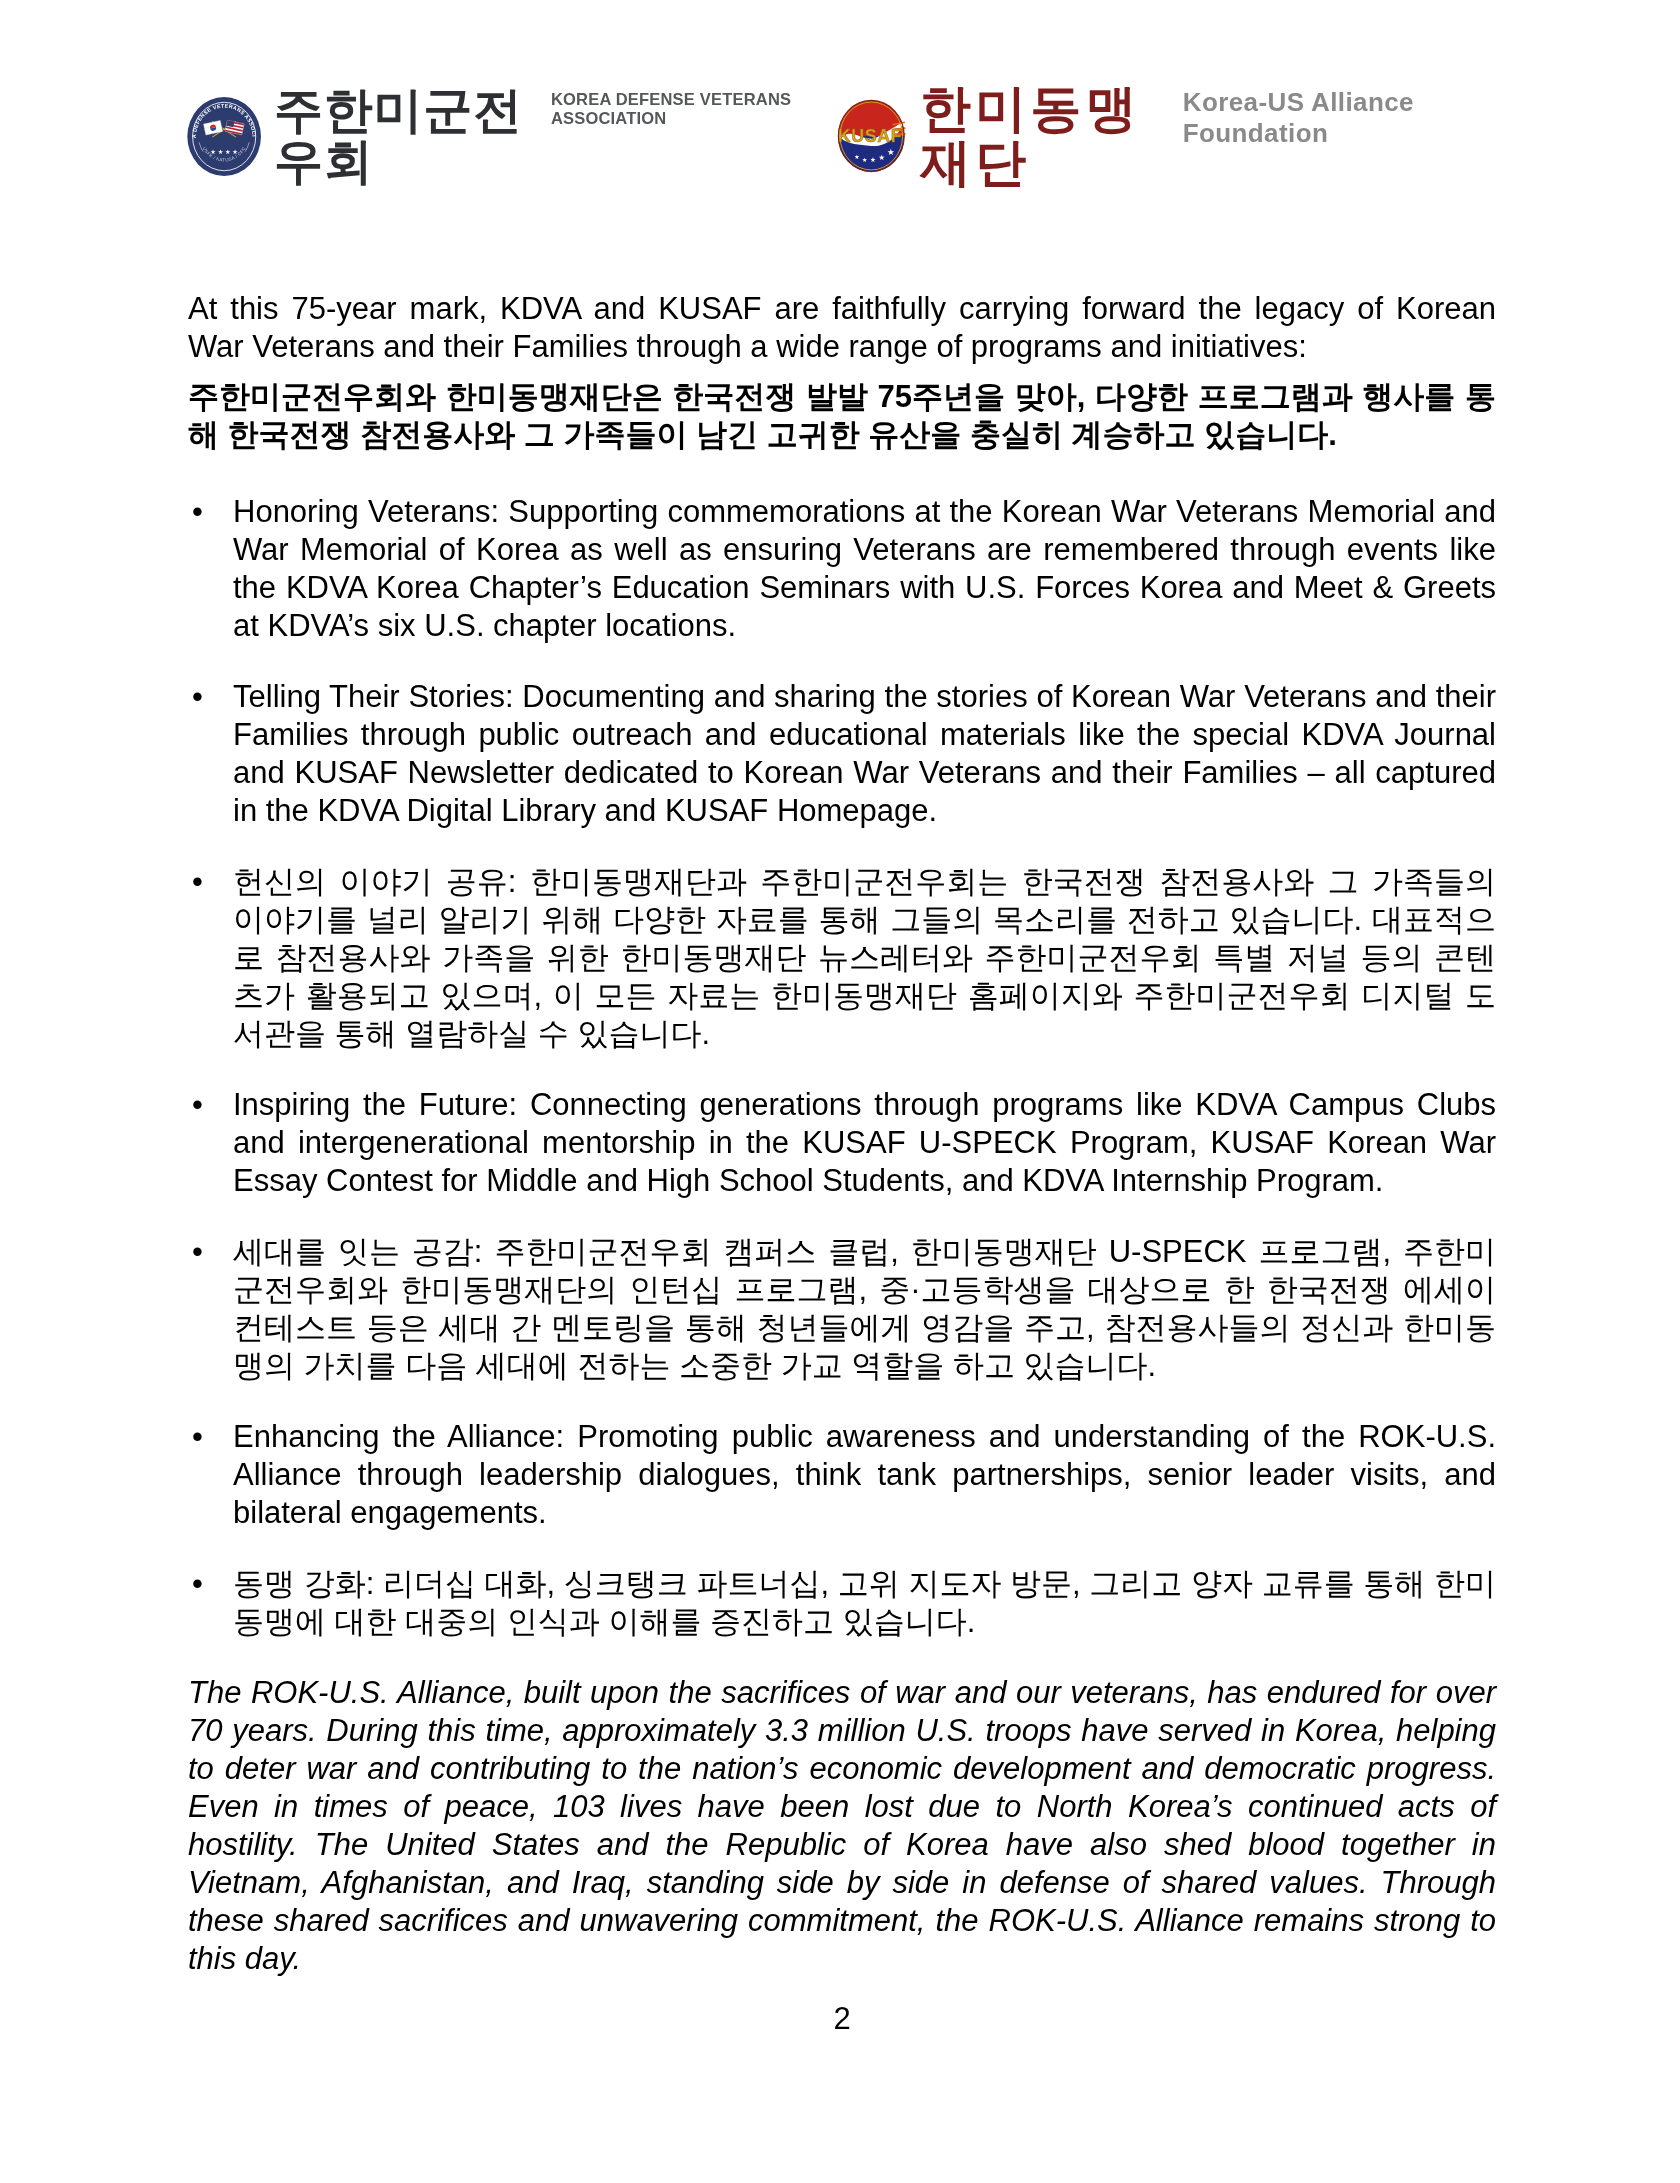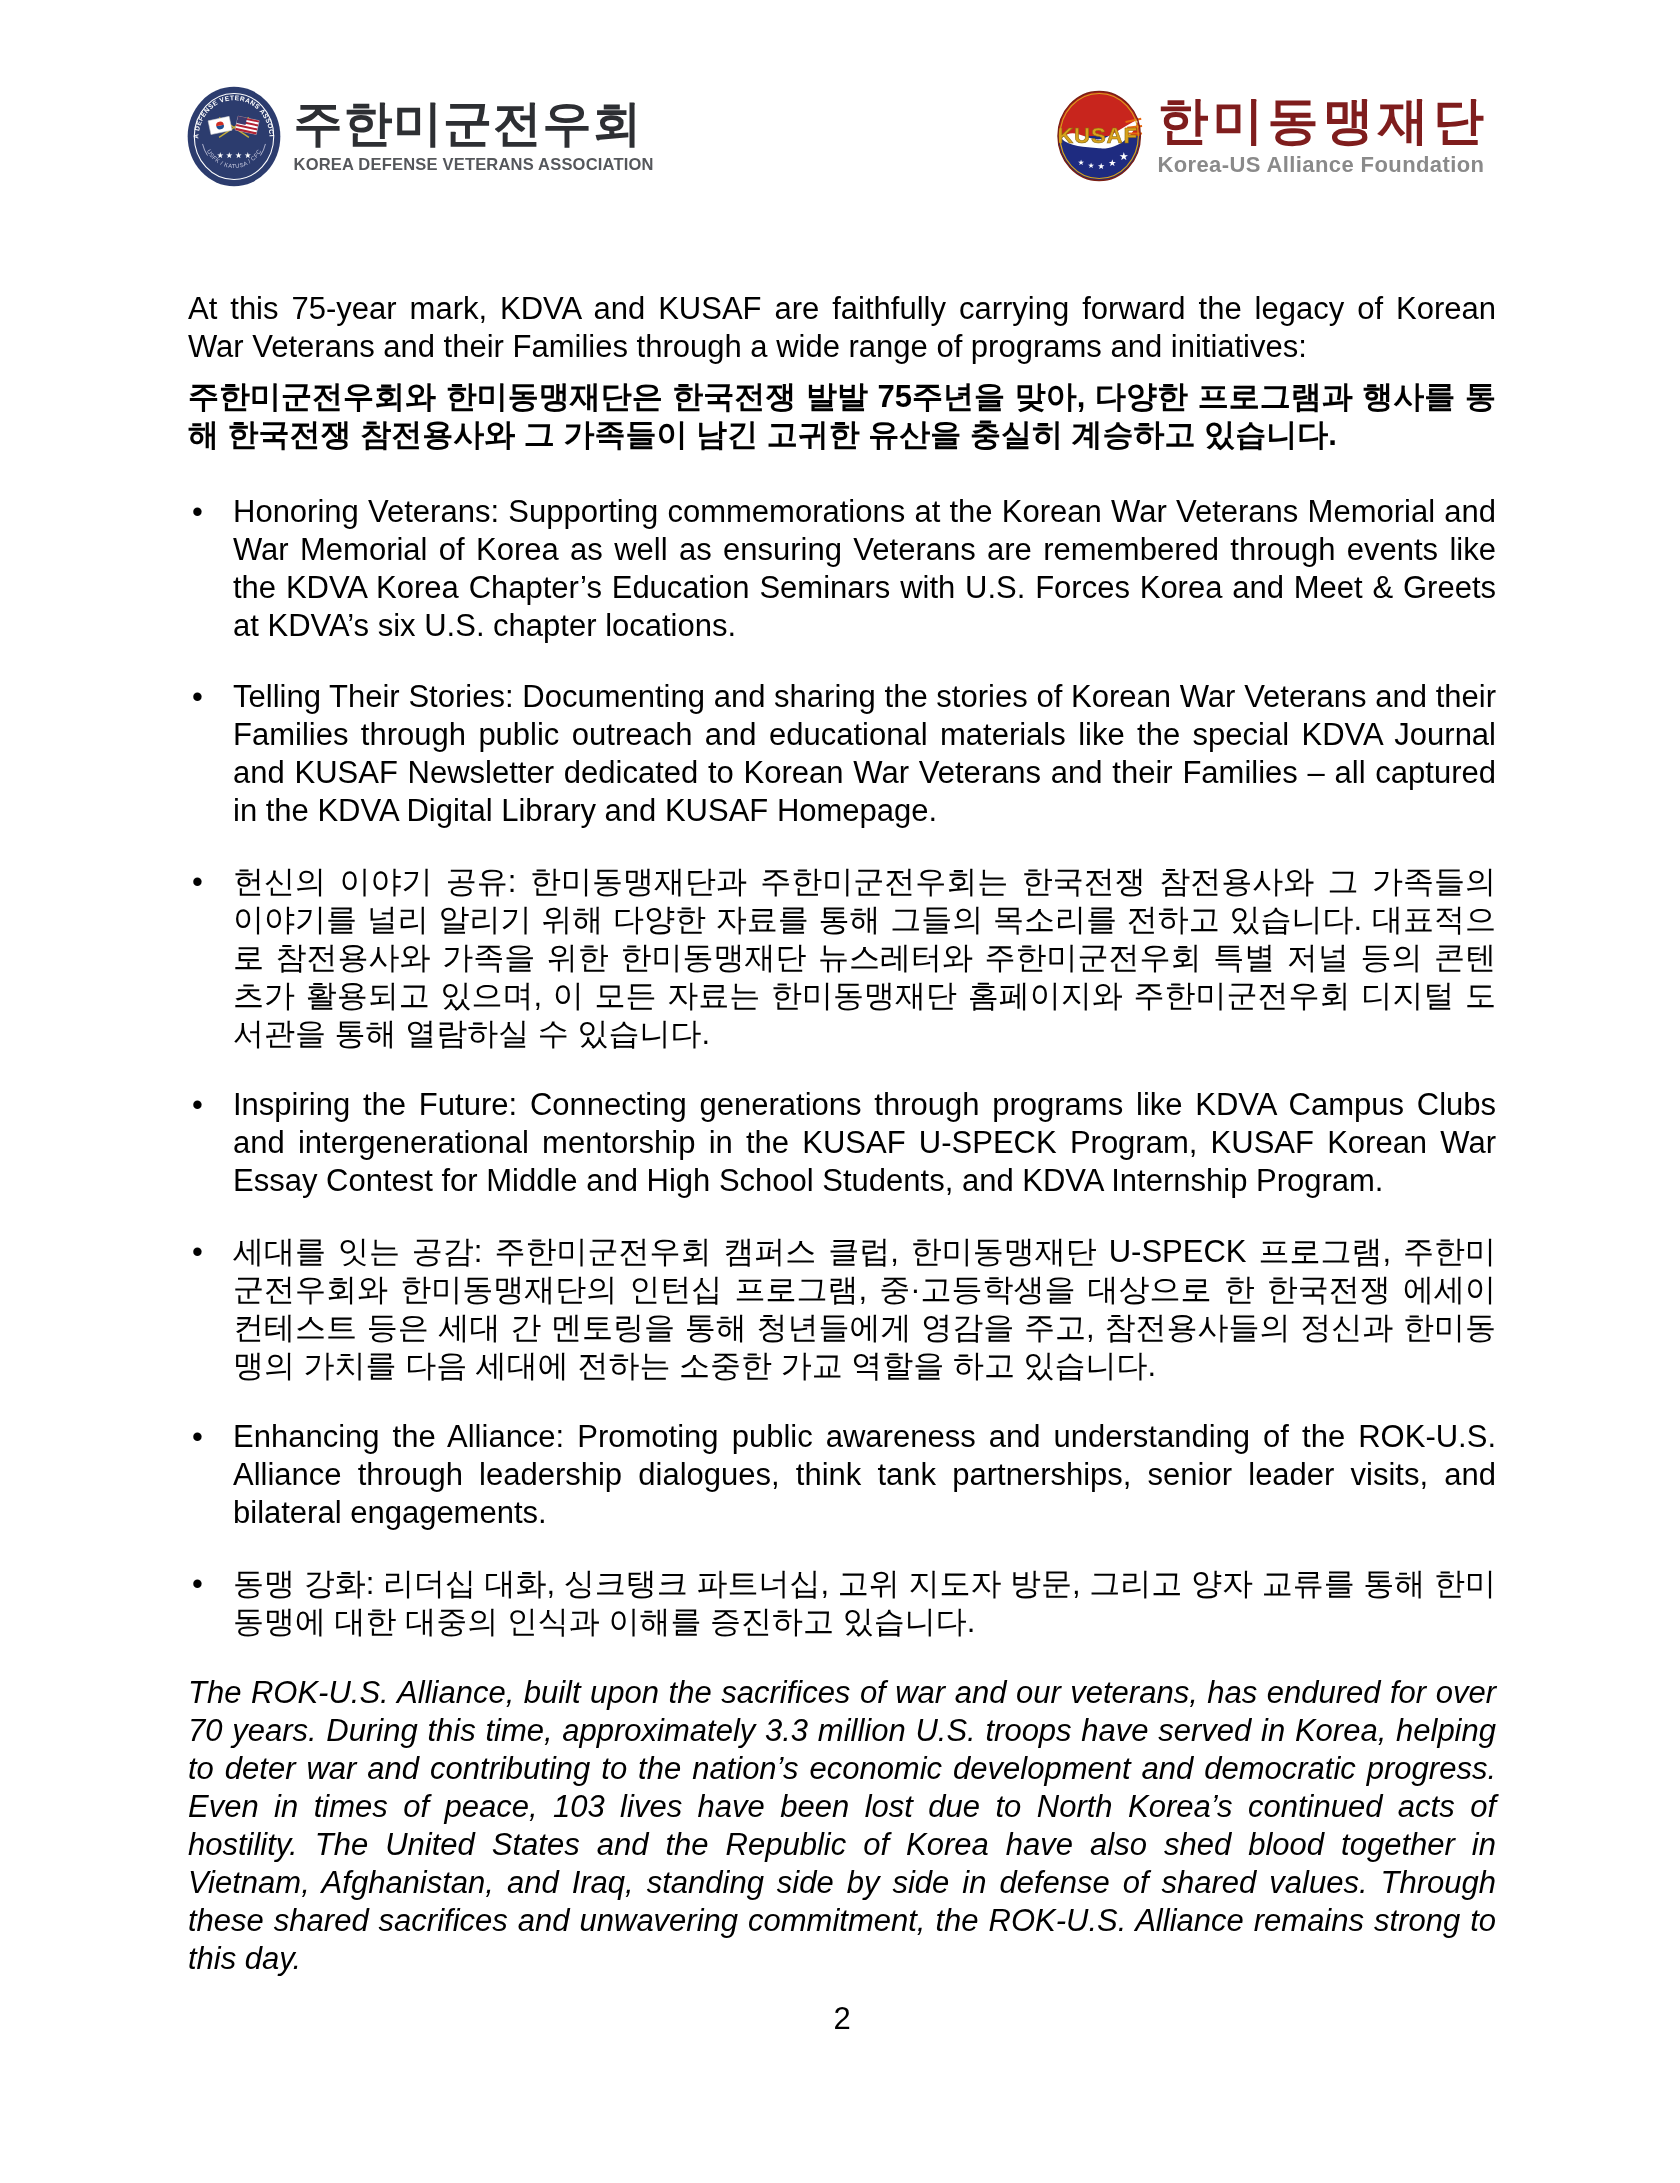--- a/index.html
+++ b/index.html
@@ -16,25 +16,25 @@
   }
 
   
   header.logos {
     display:flex; justify-content:space-between; align-items:center;
     height:170px; margin-bottom:69px;
   }
   .logo { display:flex; align-items:center; }
   .logo-kdva { margin-left:10px; gap:11.6px; }
   .logo-kusaf { margin-right:20px; gap:13.2px; }
-  .logo-textcol { display:flex; flex-direction:column; }
+  .logo-textcol { display:flex; flex-direction:row; }
   .kdva-kr  { font-size:49px; font-weight:bold; color:#2d2f33; letter-spacing:0.8px; line-height:1.05; }
   .kdva-en  { font-size:16.5px; font-weight:bold; color:#55575b; letter-spacing:0.2px; margin-top:5.8px; }
   .kusaf-kr { font-size:51px; font-weight:bold; color:#7f1d1d; letter-spacing:4.1px; line-height:1.05; }
-  .kusaf-en { font-size:22px; font-weight:bold; color:#8a8a8a; letter-spacing:0.4px; margin-top:4.1px; }
+  .kusaf-en { font-size:26px; font-weight:bold; color:#8a8a8a; letter-spacing:0.4px; margin-top:4.1px; }
 
   
   main p, main li { font-size:31px; line-height:38px; text-align:justify; margin:12px; }
   p.intro-en { margin-bottom:12.4px; }
   p.intro-ko { margin-bottom:39px;font-weight:bold; }
   ul.points  { list-style:none; margin:0; padding:0; }
   ul.points li { position:relative; padding-left:45px; margin-bottom:33px; }
   ul.points li::before {
     content:"\2022";
     position:absolute; left:4.1px; top:-0.8px;

